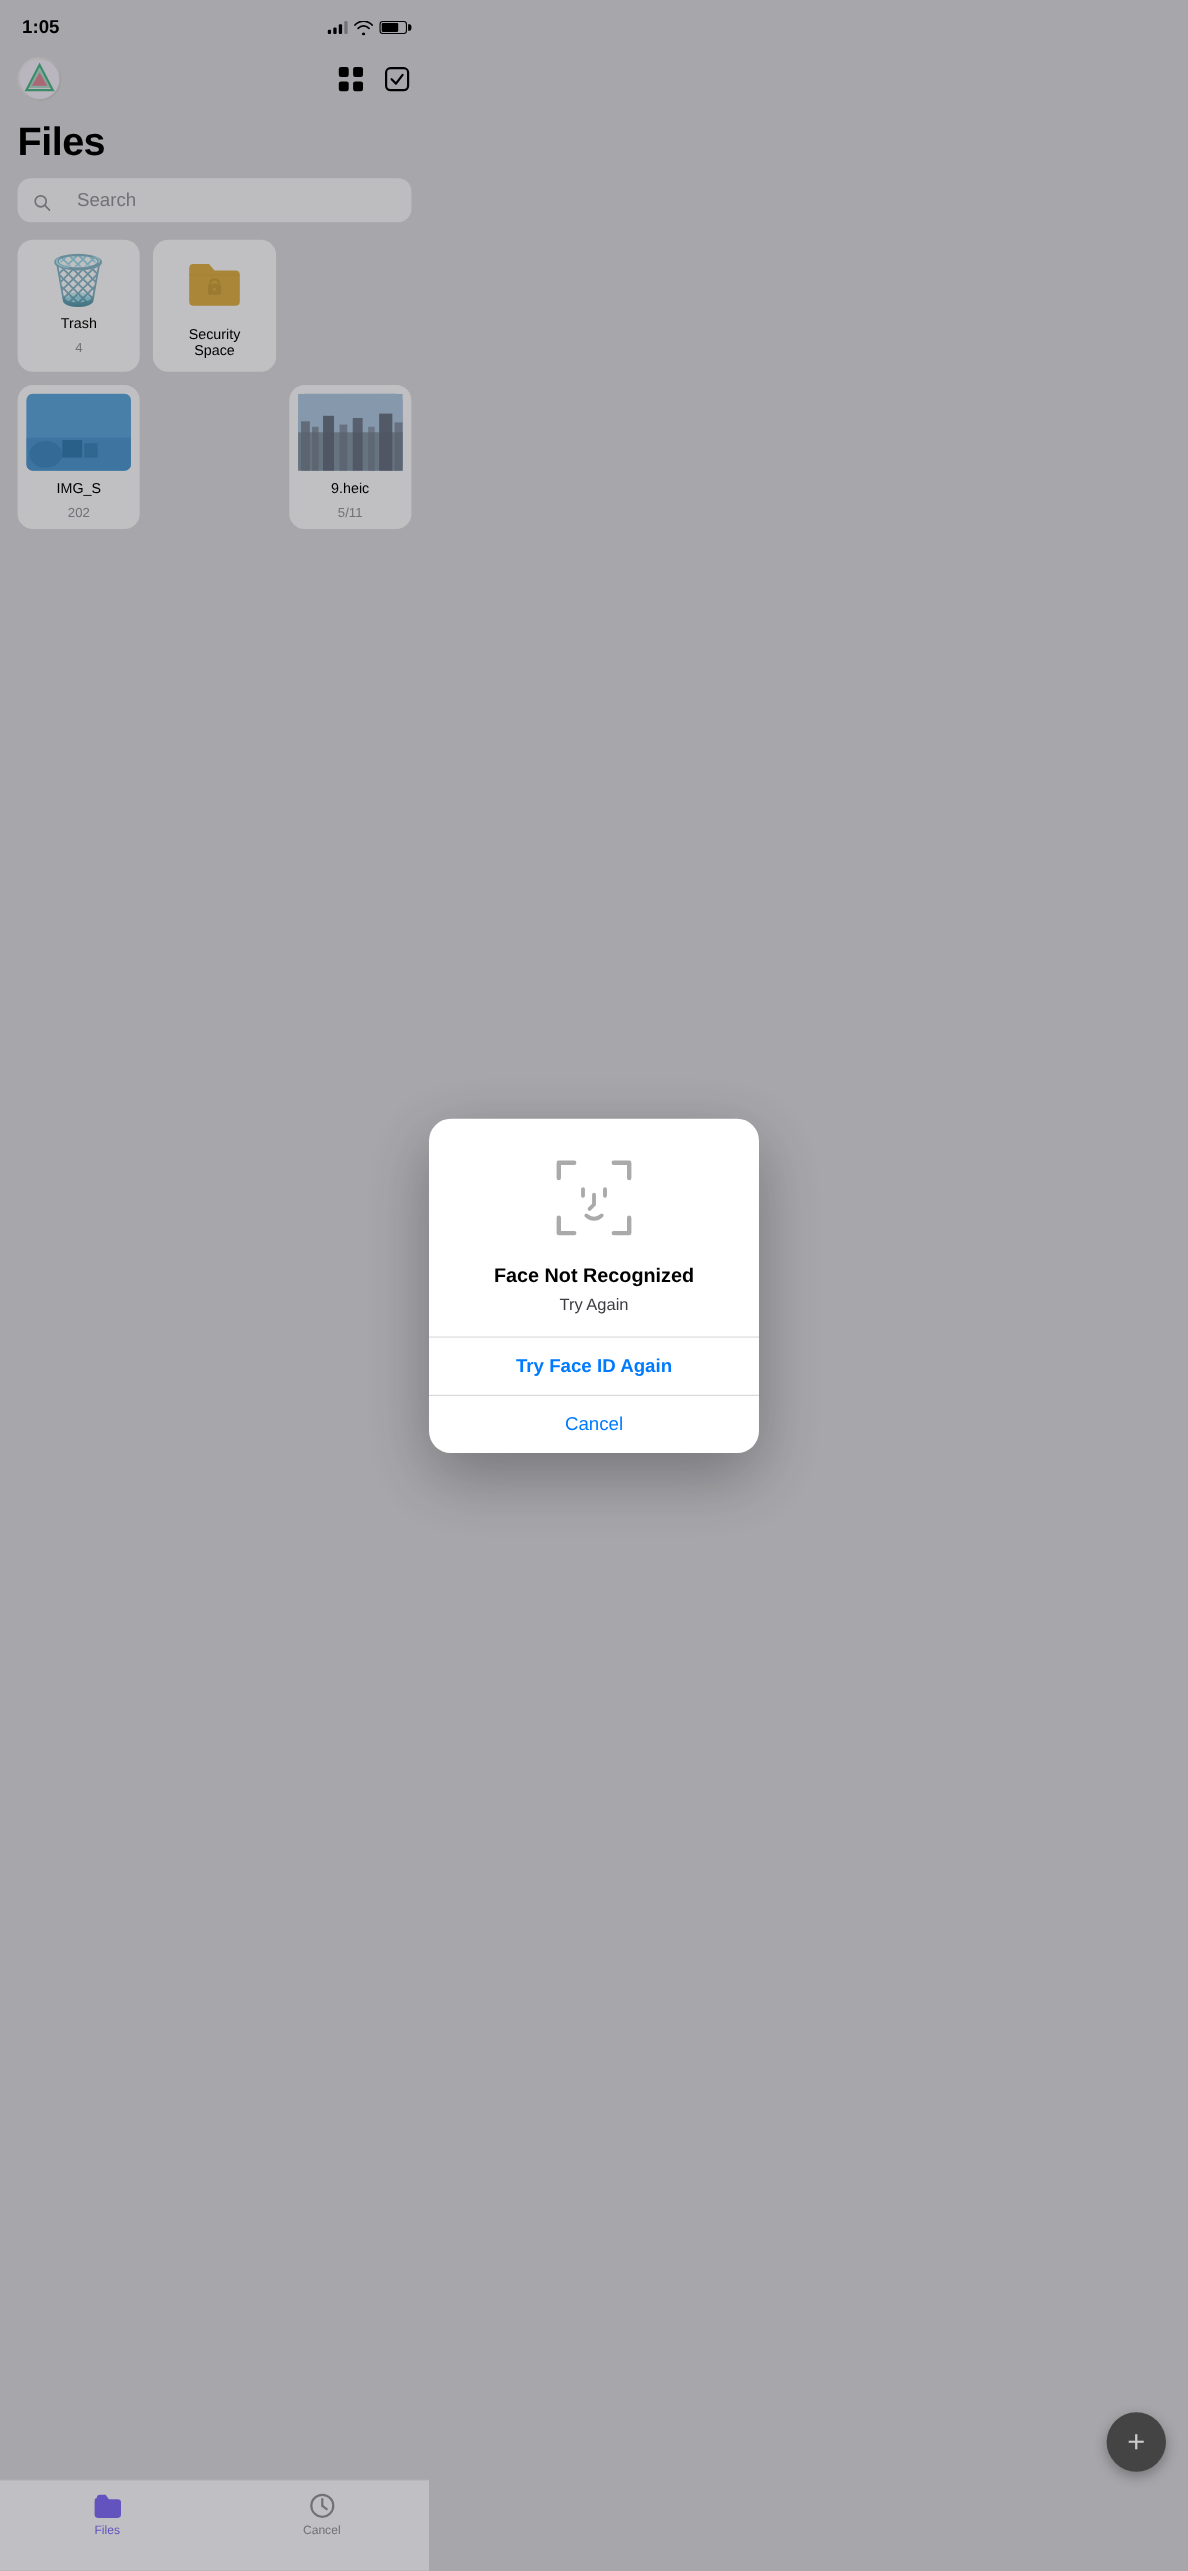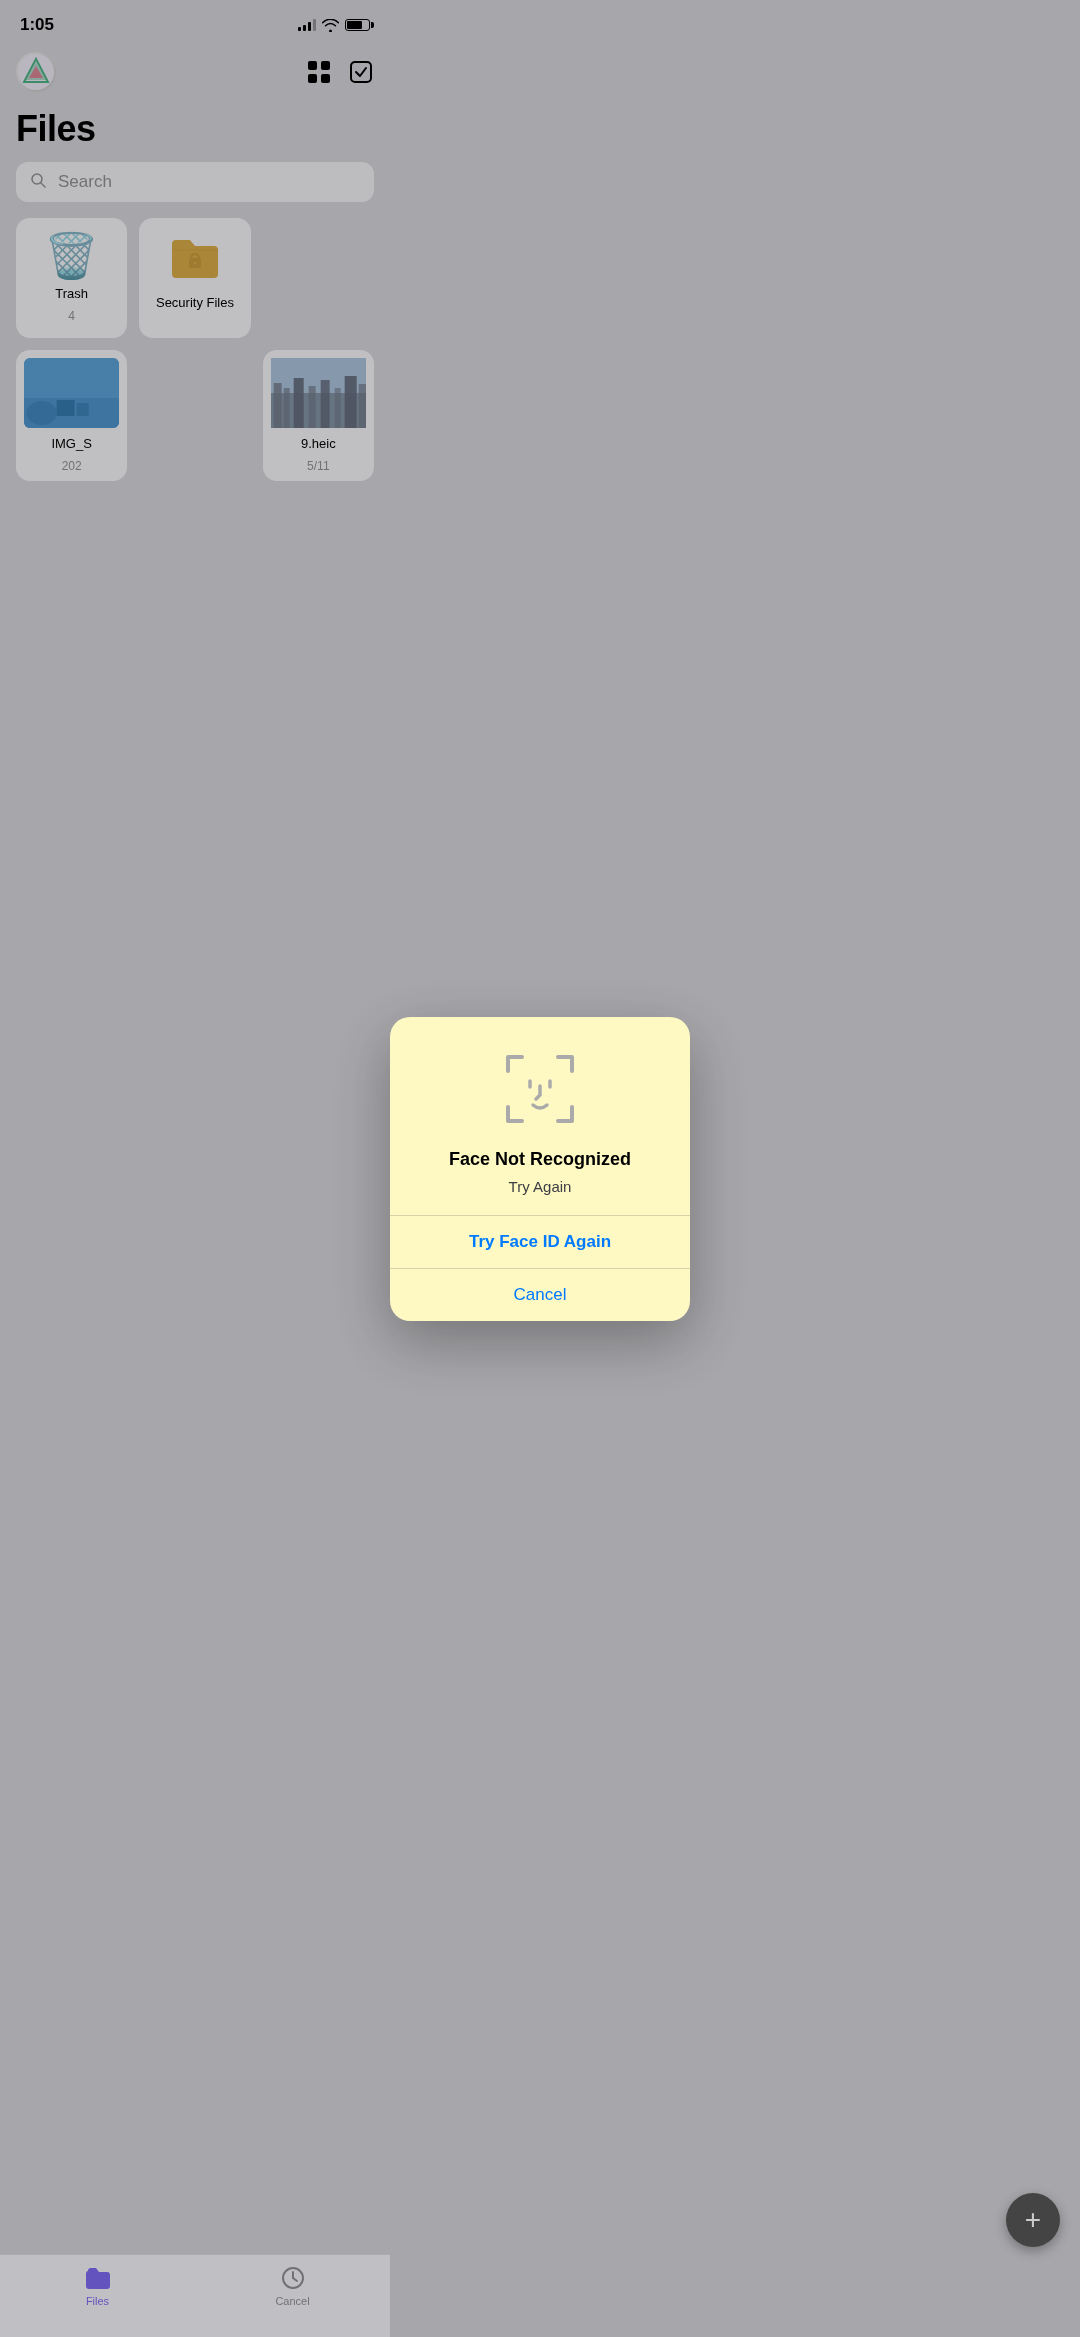--- a/index.html
+++ b/index.html
@@ -121,23 +121,23 @@
       padding: 8px 16px 12px;
       letter-spacing: -0.5px;
     }
 
     
     .search-bar {
       margin: 0 16px 16px;
       background: rgba(255,255,255,0.6);
       border-radius: 12px;
       display: flex;
-      align-items: flex-start;
+      align-items: flex-end;
       padding: 10px 14px;
-      gap: 12px;
+      gap: 24px;
     }
 
     .search-bar-text {
       color: #8e8e93;
       font-size: 17px;
     }
 
     
     .files-grid {
       display: grid;
@@ -228,21 +228,21 @@
       right: 0;
       bottom: 0;
       background: rgba(0,0,0,0.2);
       display: flex;
       align-items: center;
       justify-content: center;
       z-index: 1000;
     }
 
     .modal {
-      background: #fef9c3;
+      background: #ffffff;
       border-radius: 20px;
       width: 300px;
       overflow: hidden;
       box-shadow: 0 20px 60px rgba(0,0,0,0.3);
     }
 
     .modal-content {
       padding: 32px 24px 20px;
       display: flex;
       flex-direction: column;
@@ -397,21 +397,21 @@
   <div class="grid-item">
     <div style="font-size:44px; line-height:1;">
       <svg width="50" height="46" viewBox="0 0 50 46" fill="none">
         <path d="M2 10 Q2 6 6 6 L20 6 L25 12 L44 12 Q48 12 48 16 L48 40 Q48 44 44 44 L6 44 Q2 44 2 40 Z" fill="#d4a847"></path>
         <path d="M2 16 L48 16" stroke="#c49a3c" stroke-width="0.5"></path>
         <rect x="19" y="24" width="12" height="10" rx="2" fill="#c49a3c"></rect>
         <path d="M21 24 Q21 20 25 20 Q29 20 29 24" stroke="#c49a3c" stroke-width="2" fill="none"></path>
         <circle cx="25" cy="29" r="1.5" fill="#d4a847"></circle>
       </svg>
     </div>
-    <span class="grid-item-name">Security Files</span>
+    <span class="grid-item-name">Security Space</span>
   </div>
 
 </div>
 
 <div class="grid-row-2">
 
   <div class="grid-item" style="padding:8px;">
     <div class="img-placeholder-blue">
       <svg width="100%" height="100%" viewBox="0 0 100 70" preserveAspectRatio="xMidYMid slice">
         <rect width="100" height="70" fill="#5a9fd4"></rect>

